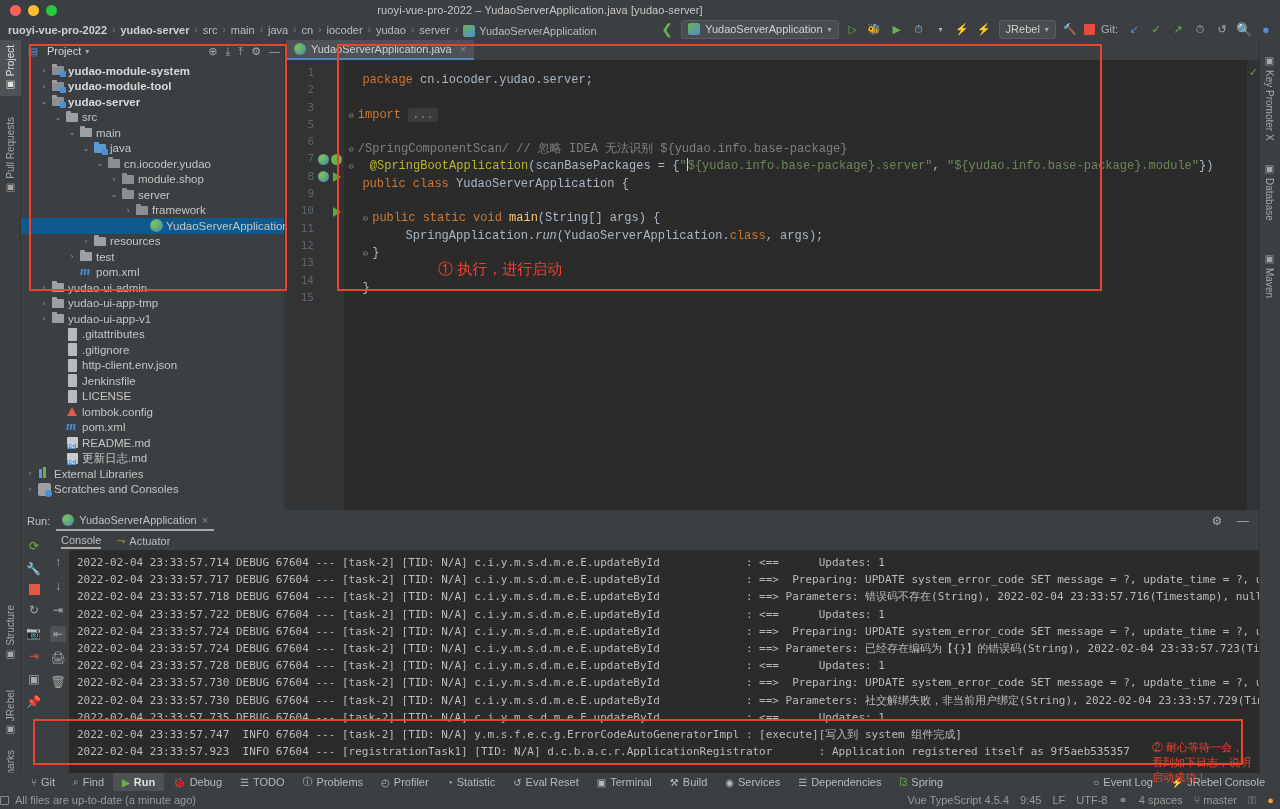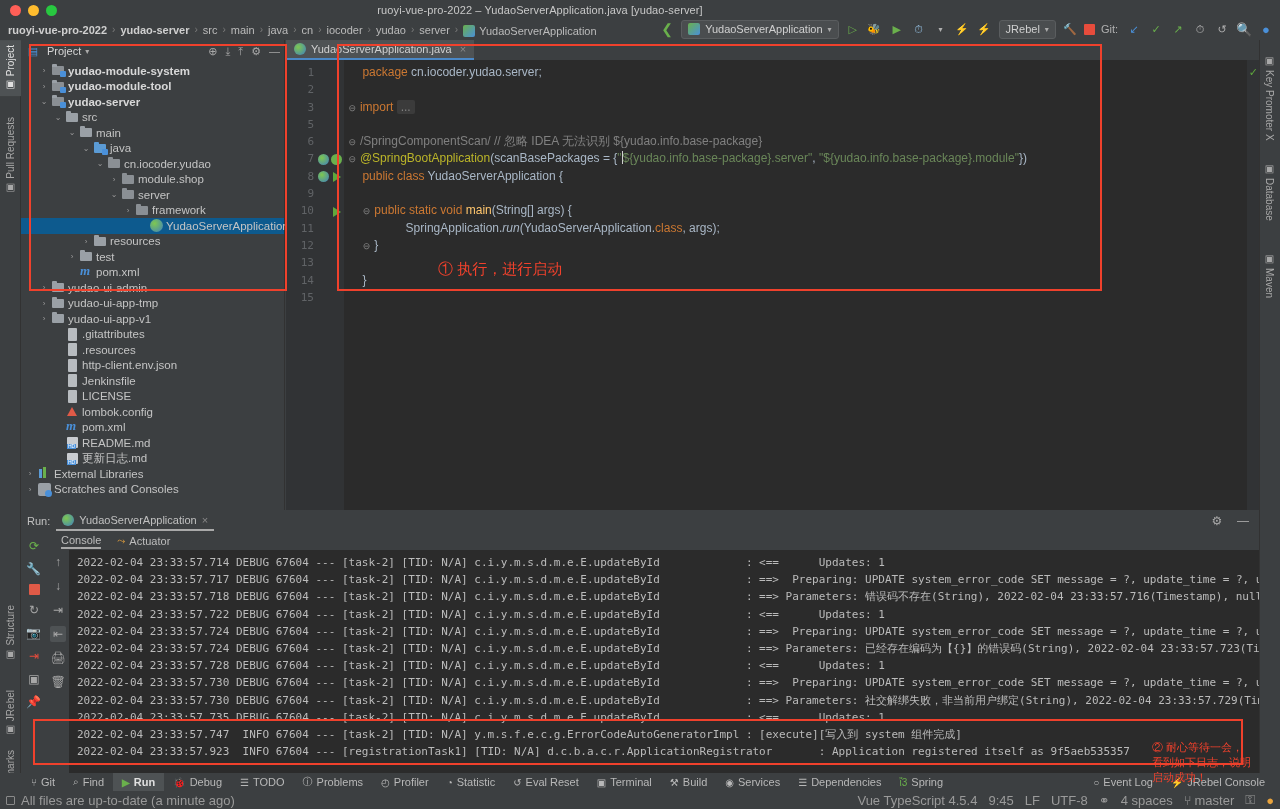--- a/index.html
+++ b/index.html
@@ -230,31 +230,31 @@
   .gl .gicons { position:absolute; right:2px; top:0; display:flex; gap:2px; align-items:center; height:17.3px; }
   .gi { width:11px; height:11px; display:inline-block; position:relative; }
   .gi.run::after {
     content:''; position:absolute; left:2px; top:1px;
     border-left:8px solid #5fa83c; border-top:5px solid transparent; border-bottom:5px solid transparent;
   }
   .gi.bean { border-radius:50%; background: radial-gradient(circle at 35% 35%, #7ec850, #3f7fbf); }
   .gi.spring { border-radius:50%; background:#6ab04c; }
   .code {
     flex: 1; position: relative;
-    font-family: Liberation Sans, sans-serif; font-size: 12px;
-    padding-top: 4px; color: #a9b7c6; white-space: pre;
+    font-family: Liberation Mono, monospace; font-size: 12px;
+    padding-top: 12px; color: #a9b7c6; white-space: pre;
     overflow: hidden;
   }
   .cl { height: 17.3px; line-height: 17.3px; padding-left: 2px; }
   .fold {
     position:absolute; left:-16px; width:10px; text-align:center;
     font-size:9px; color:#808080;
   }
   .kw { color: #cc7832; }
-  .ann { color: #bbb529; }
+  .ann { color: #bbb529; margin-left: 12px; }
   .str { color: #6a8759; }
   .cmt { color: #808080; }
   .fn  { color: #ffc66d; }
   .cls { color: #a9b7c6; }
   .punct { color: #a9b7c6; }
   .import-dots {
     background:#3b3b3b; border-radius:2px; padding:0 4px; color:#808080;
   }
   .caret-bar {
     display:inline-block; width:1px; height:13px; background:#d0d0d0;
@@ -324,21 +324,21 @@
   .btool {
     display: flex; align-items: center; gap: 4px; padding: 0 9px; height: 18px;
   }
   .btool.active { background: #4e5254; color: #e0e0e0; font-weight: bold; }
   .btool .bi { font-size: 10px; }
   .bottom-right { margin-left: auto; display: flex; gap: 0; padding-right: 6px; }
 
   .statusbar {
     position: absolute; left: 0; right: 0; bottom: 0; height: 18px;
     background: #3c3f41; display: flex; align-items: center;
-    font-size: 13px; color: #9a9a9a; padding-left: 6px; gap: 32px;
+    font-size: 11px; color: #9a9a9a;  gap: 32px;
   }
   .sb-left { display: flex; align-items: center; gap: 6px; }
   .sb-right { margin-left: auto; display: flex; align-items: center; gap: 11px; padding-right: 6px; }
   .sq-ico { width: 9px; height: 9px; border: 1px solid #8a8a8a; border-radius: 1px; display:inline-block;}
 </style>
 </head>
 <body>
 
 <div id="app">
 
@@ -549,21 +549,21 @@
           <span class="lbl">yudao-ui-app-v1</span>
         </div>
         <div class="tnode" style="padding-left: 32px;">
           <span class="arrow"></span>
           <span class="ic file"></span>
           <span class="lbl">.gitattributes</span>
         </div>
         <div class="tnode" style="padding-left: 32px;">
           <span class="arrow"></span>
           <span class="ic file"></span>
-          <span class="lbl">.resources</span>
+          <span class="lbl">.gitignore</span>
         </div>
         <div class="tnode" style="padding-left: 32px;">
           <span class="arrow"></span>
           <span class="ic file"></span>
           <span class="lbl">http-client.env.json</span>
         </div>
         <div class="tnode" style="padding-left: 32px;">
           <span class="arrow"></span>
           <span class="ic file"></span>
           <span class="lbl">Jenkinsfile</span>

